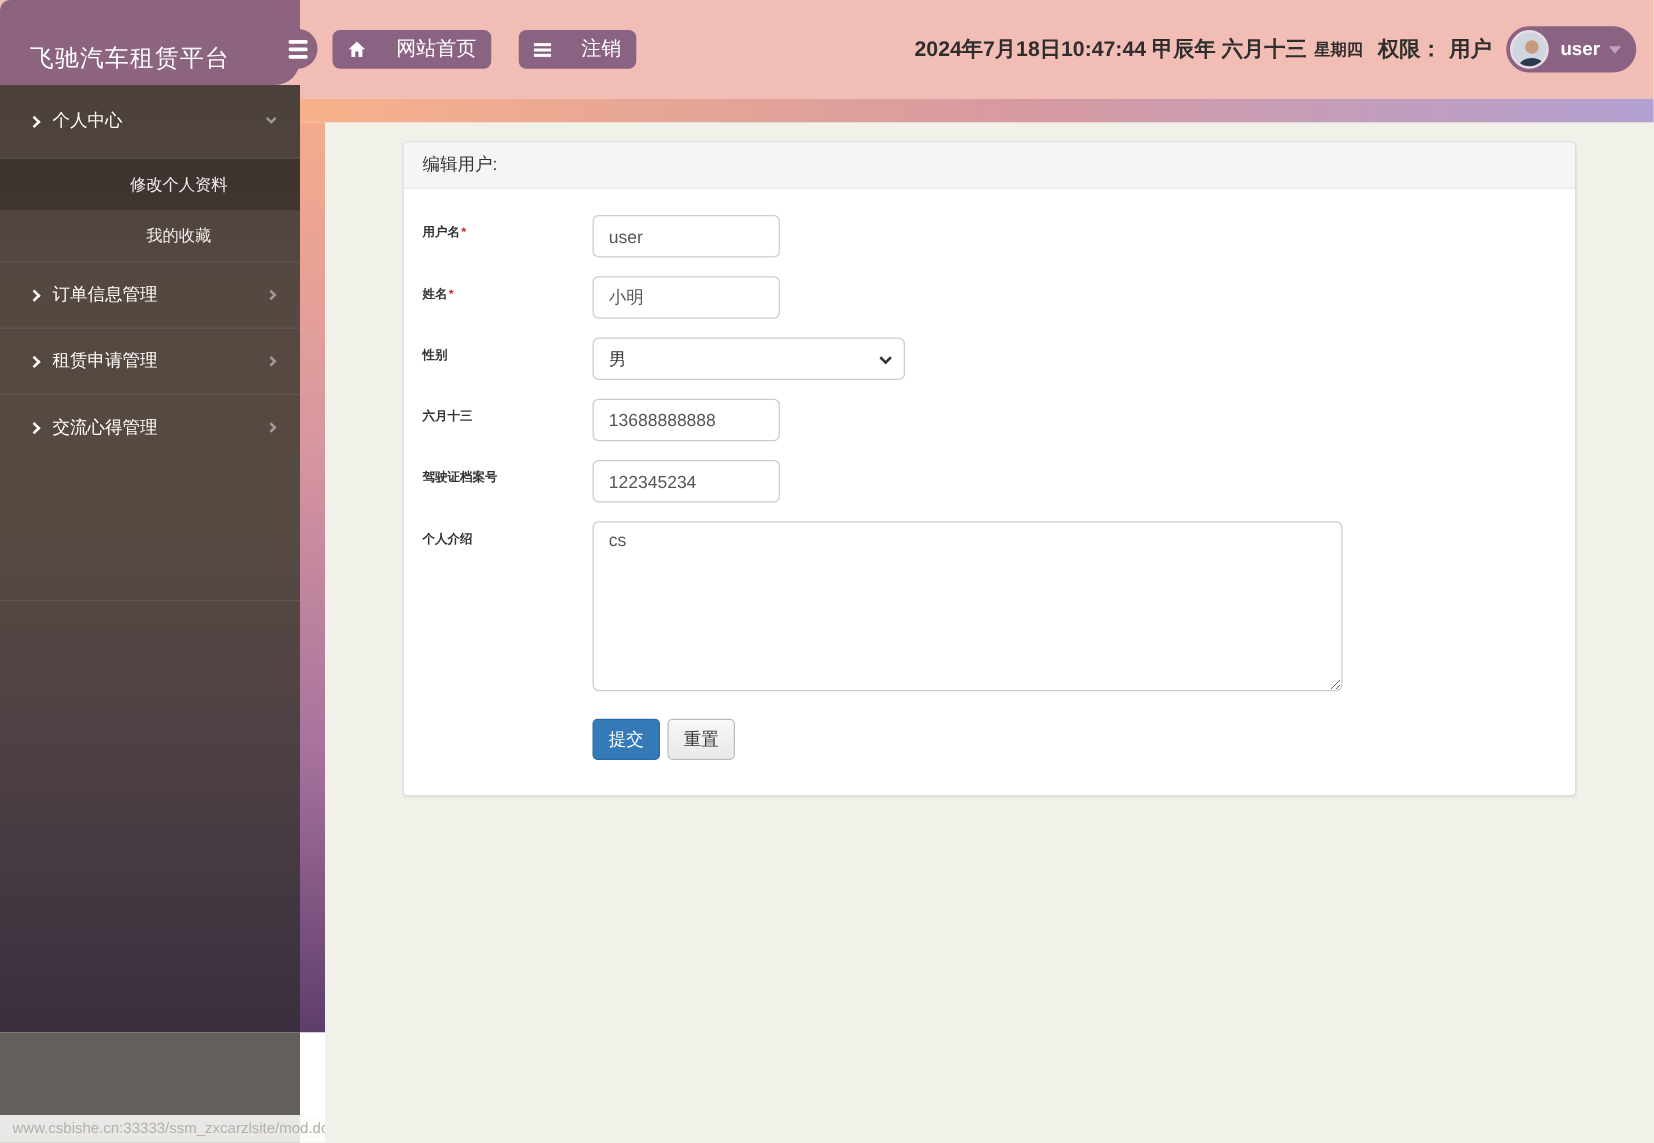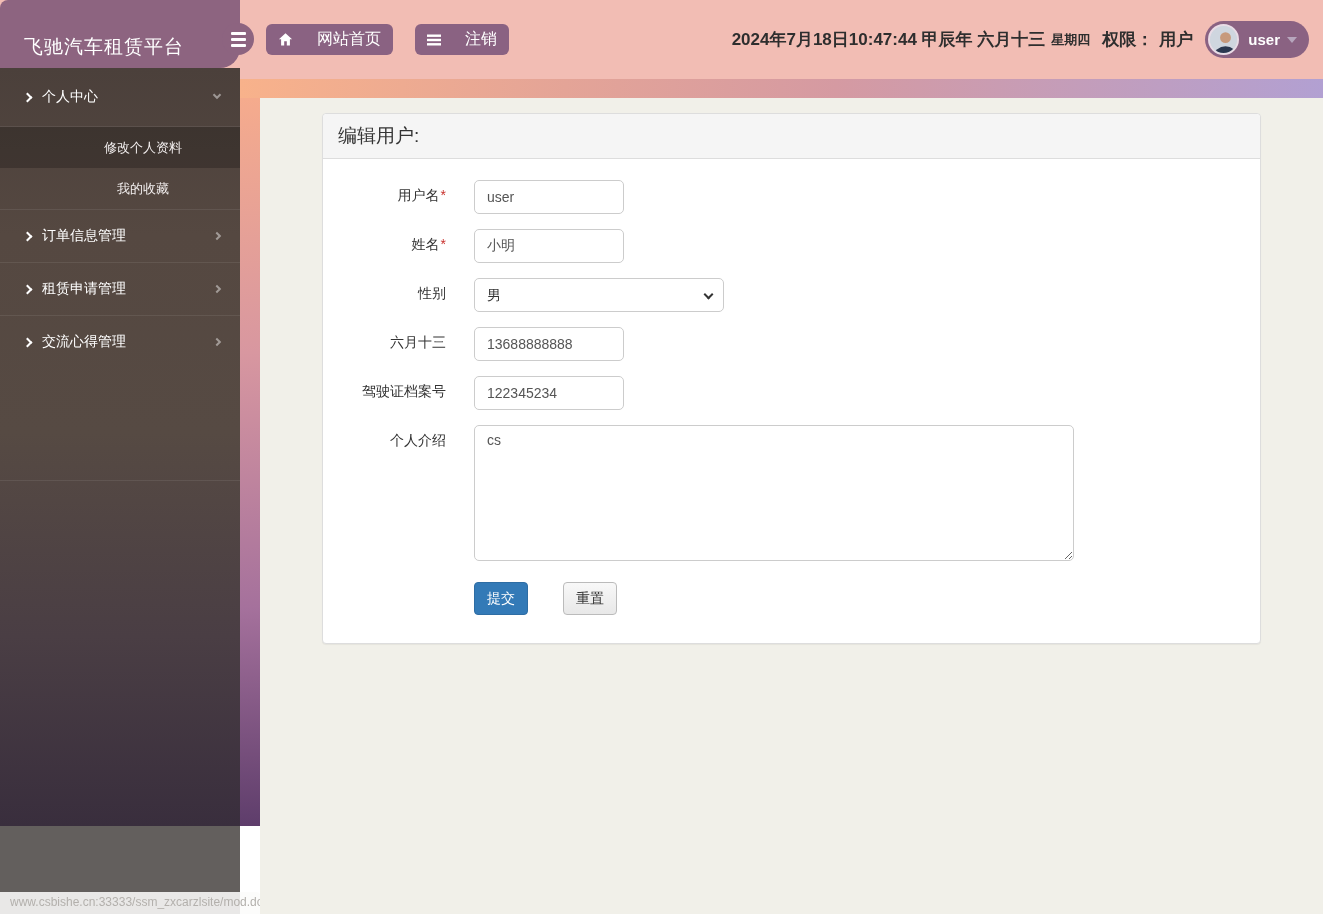--- a/index.html
+++ b/index.html
@@ -63,42 +63,42 @@
   .nav-parent .side-caret { margin-left:auto; }
   .nav-sub { height:41px; padding-left:46px; font-size:13px; color:#f2eeee;justify-content:center; }
   .nav-sub.active { background:rgba(0,0,0,0.22); }
   .nav-group-divider { border-top:1px solid rgba(255,255,255,0.08); }
 
   
   .main { position:absolute; left:260px; top:98px; width:1063px; height:816px; background:#f1f0e9; }
   .panel { width:939px; margin:15px auto 0 auto; background:#fff; border:1px solid #ddd;
     border-radius:4px; box-shadow:0 1px 1px rgba(0,0,0,0.05); }
   .panel-heading { padding:9px 15px; background:#f5f5f5; border-bottom:1px solid #ddd;
-    border-radius:4px 4px 0 0; color:#333; font-size:19px; }
+    border-radius:4px 4px 0 0; color:#333; font-size:14px; }
   .panel-body { padding:21px 15px 28px 15px; }
 
   .form-row { display:flex; margin-bottom:15px; }
-  .lbl-col { width:108px; flex:none; text-align:right; padding-top:7px;
-    font-size:14px; font-weight:400; color:#333; }
+  .lbl-col { width:108px; flex:none; padding-top:7px;
+    font-size:10px; font-weight:700; color:#333; }
   .req { color:#c9302c; margin-left:1px; }
   .fld-col { margin-left:28px; }
   .ctl { height:34px; padding:6px 12px; font-size:14px; color:#555;
     border:1px solid #ccc; border-radius:5px; background:#fff; outline:none;
     font-family:"Liberation Sans","DejaVu Sans",sans-serif; }
   input.ctl { width:150px; }
   .select-wrap { position:relative; width:250px; }
   select.ctl { width:250px; appearance:none; -webkit-appearance:none; color:#333; }
   .select-wrap .sel-caret { position:absolute; right:12px; top:13px; width:7px; height:7px;
     border-right:2px solid #333; border-top:2px solid #333; transform:rotate(135deg);
     pointer-events:none; }
   textarea.ctl { width:600px; height:136px; resize:both; }
   .btn-row { margin-left:136px; margin-bottom:0; display:flex; gap:6px; margin-top:17px; }
   .btn { height:33px; padding:0 12px; font-size:14px; border-radius:4px; cursor:pointer; }
   .btn-primary { background:#337ab7; border:1px solid #2e6da4; color:#fff; }
-  .btn-default { background:linear-gradient(#f8f8f8,#e8e8e8); border:1px solid #bbb; color:#333;margin-left:29px; }
+  .btn-default { background:linear-gradient(#f8f8f8,#e8e8e8); border:1px solid #bbb; color:#333; }
 
   
   .statusbar { position:absolute; left:0; bottom:0; height:22px; max-width:260px;
     background:rgba(252,252,251,0.88); border-top-right-radius:4px; padding:3px 8px 0 10px;
     font-size:12px; color:#b3b0ac; white-space:nowrap; overflow:hidden; }
 </style>
 </head>
 <body>
 
 <div class="topbar">

